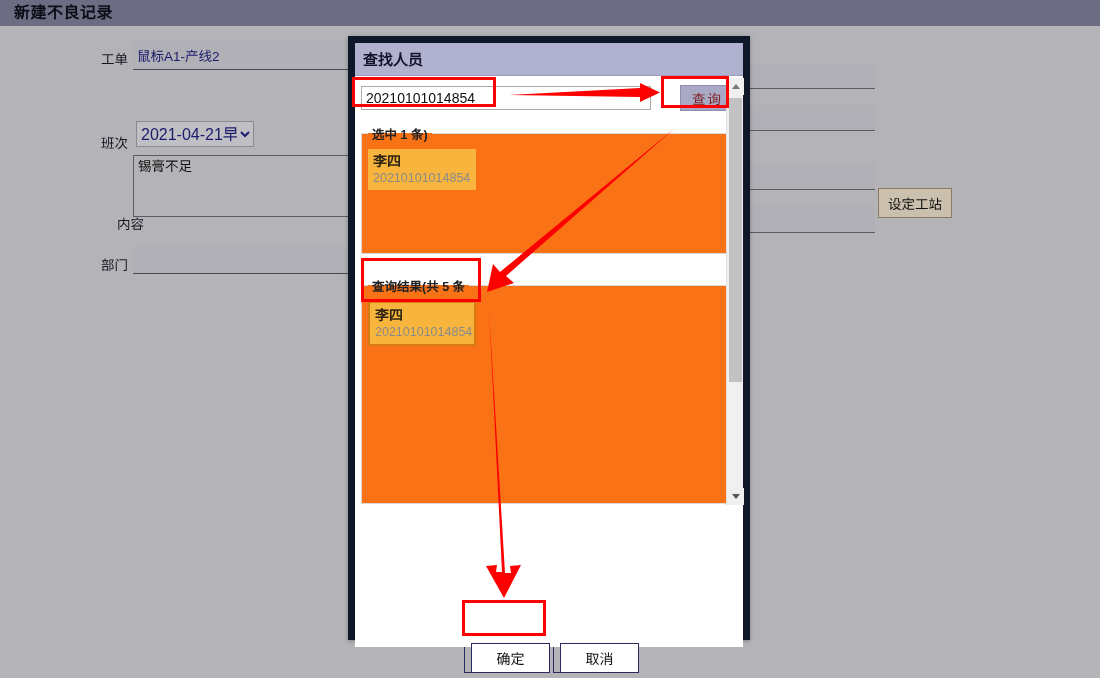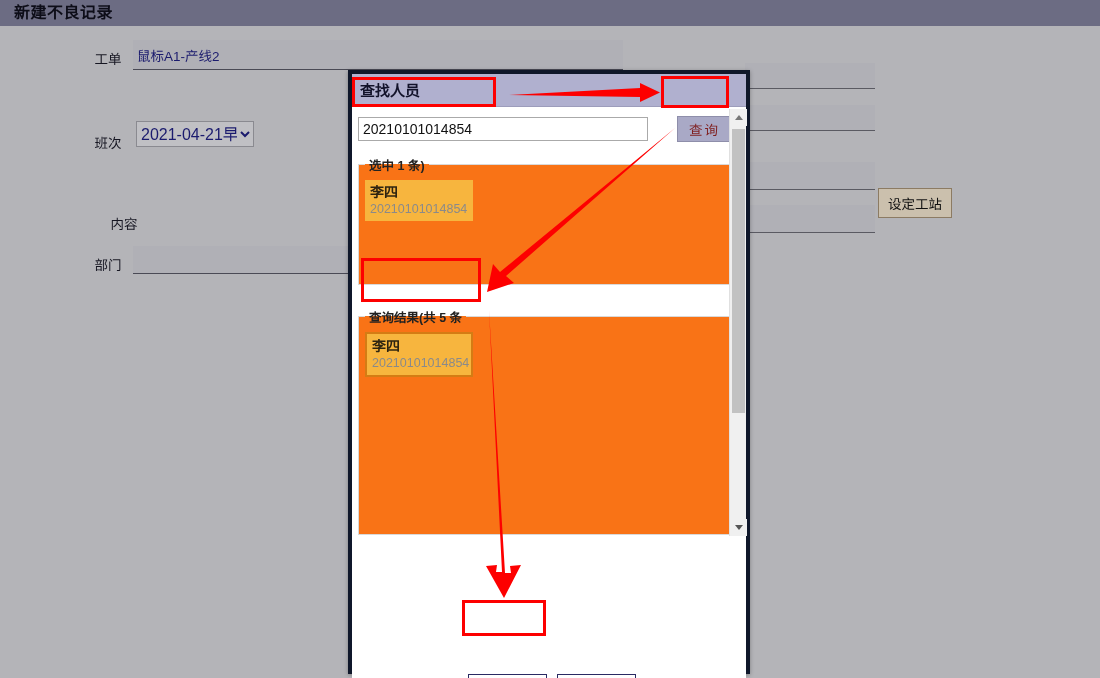--- a/index.html
+++ b/index.html
@@ -26,21 +26,21 @@
 
   
   #main-form {
     position: absolute; left: 0; top: 26px;
     width: 1100px; height: 652px;
     background: #b4b4b8;
   }
   .form-label {
     position: absolute;
     font-size: 13.5px; color: #161622;
-    text-align: center;
+    text-align: right;
     width: 40px;
   }
   .field-underline {
     position: absolute;
     background: #b0b0b6;
     border: 0;
     border-bottom: 1px solid #4a4a55;
     font-size: 13.5px;
     color: #1b1b6e;
     padding: 2px 4px;
@@ -108,23 +108,22 @@
     cursor: pointer;
   }
   #main-ok     { left: 464px; top: 617px; }
   #main-cancel { left: 553px; top: 617px; }
 
   
   #dialog {
     position: absolute; left: 348px; top: 36px;
     width: 402px; height: 604px;
     background: #ffffff;
-    border: 4px solid #0f172a;
+    border: 7px solid #0f172a;
     box-shadow: 0 1px 4px rgba(0,0,0,.3);
-    margin-top: 34px;
   }
   #dialog-title {
     height: 33px; line-height: 33px;
     background: #b0b0cf;
     color: #12122a;
     font-size: 15px; font-weight: bold;
     padding-left: 8px;
     border-bottom: 1px solid #9d9dbb;
   }
   #dialog-body {
@@ -260,20 +259,21 @@
 
   <div class="form-label" id="wo-label">工单</div>
   <input class="field-underline" id="wo-field" type="text" value="鼠标A1-产线2" style="">
 
   <div class="form-label" id="shift-label">班次</div>
   <select id="shift-sel">
     <option>2021-04-21早</option>
   </select>
 
   <div class="form-label" id="content-label">内容</div>
+  <textarea id="content-area" style="">锡膏不足</textarea>
 
   <div class="form-label" id="dept-label">部门</div>
   <input class="field-underline" id="dept-field" type="text" value="" style="">
 
   <div class="field-plain" id="rfield-1"></div>
   <div class="field-plain" id="rfield-2"></div>
   <div class="field-plain" id="rfield-3"></div>
   <div class="field-plain" id="rfield-4"></div>
 
   <button class="tan-button" id="btn-set-station">设定工站</button>

